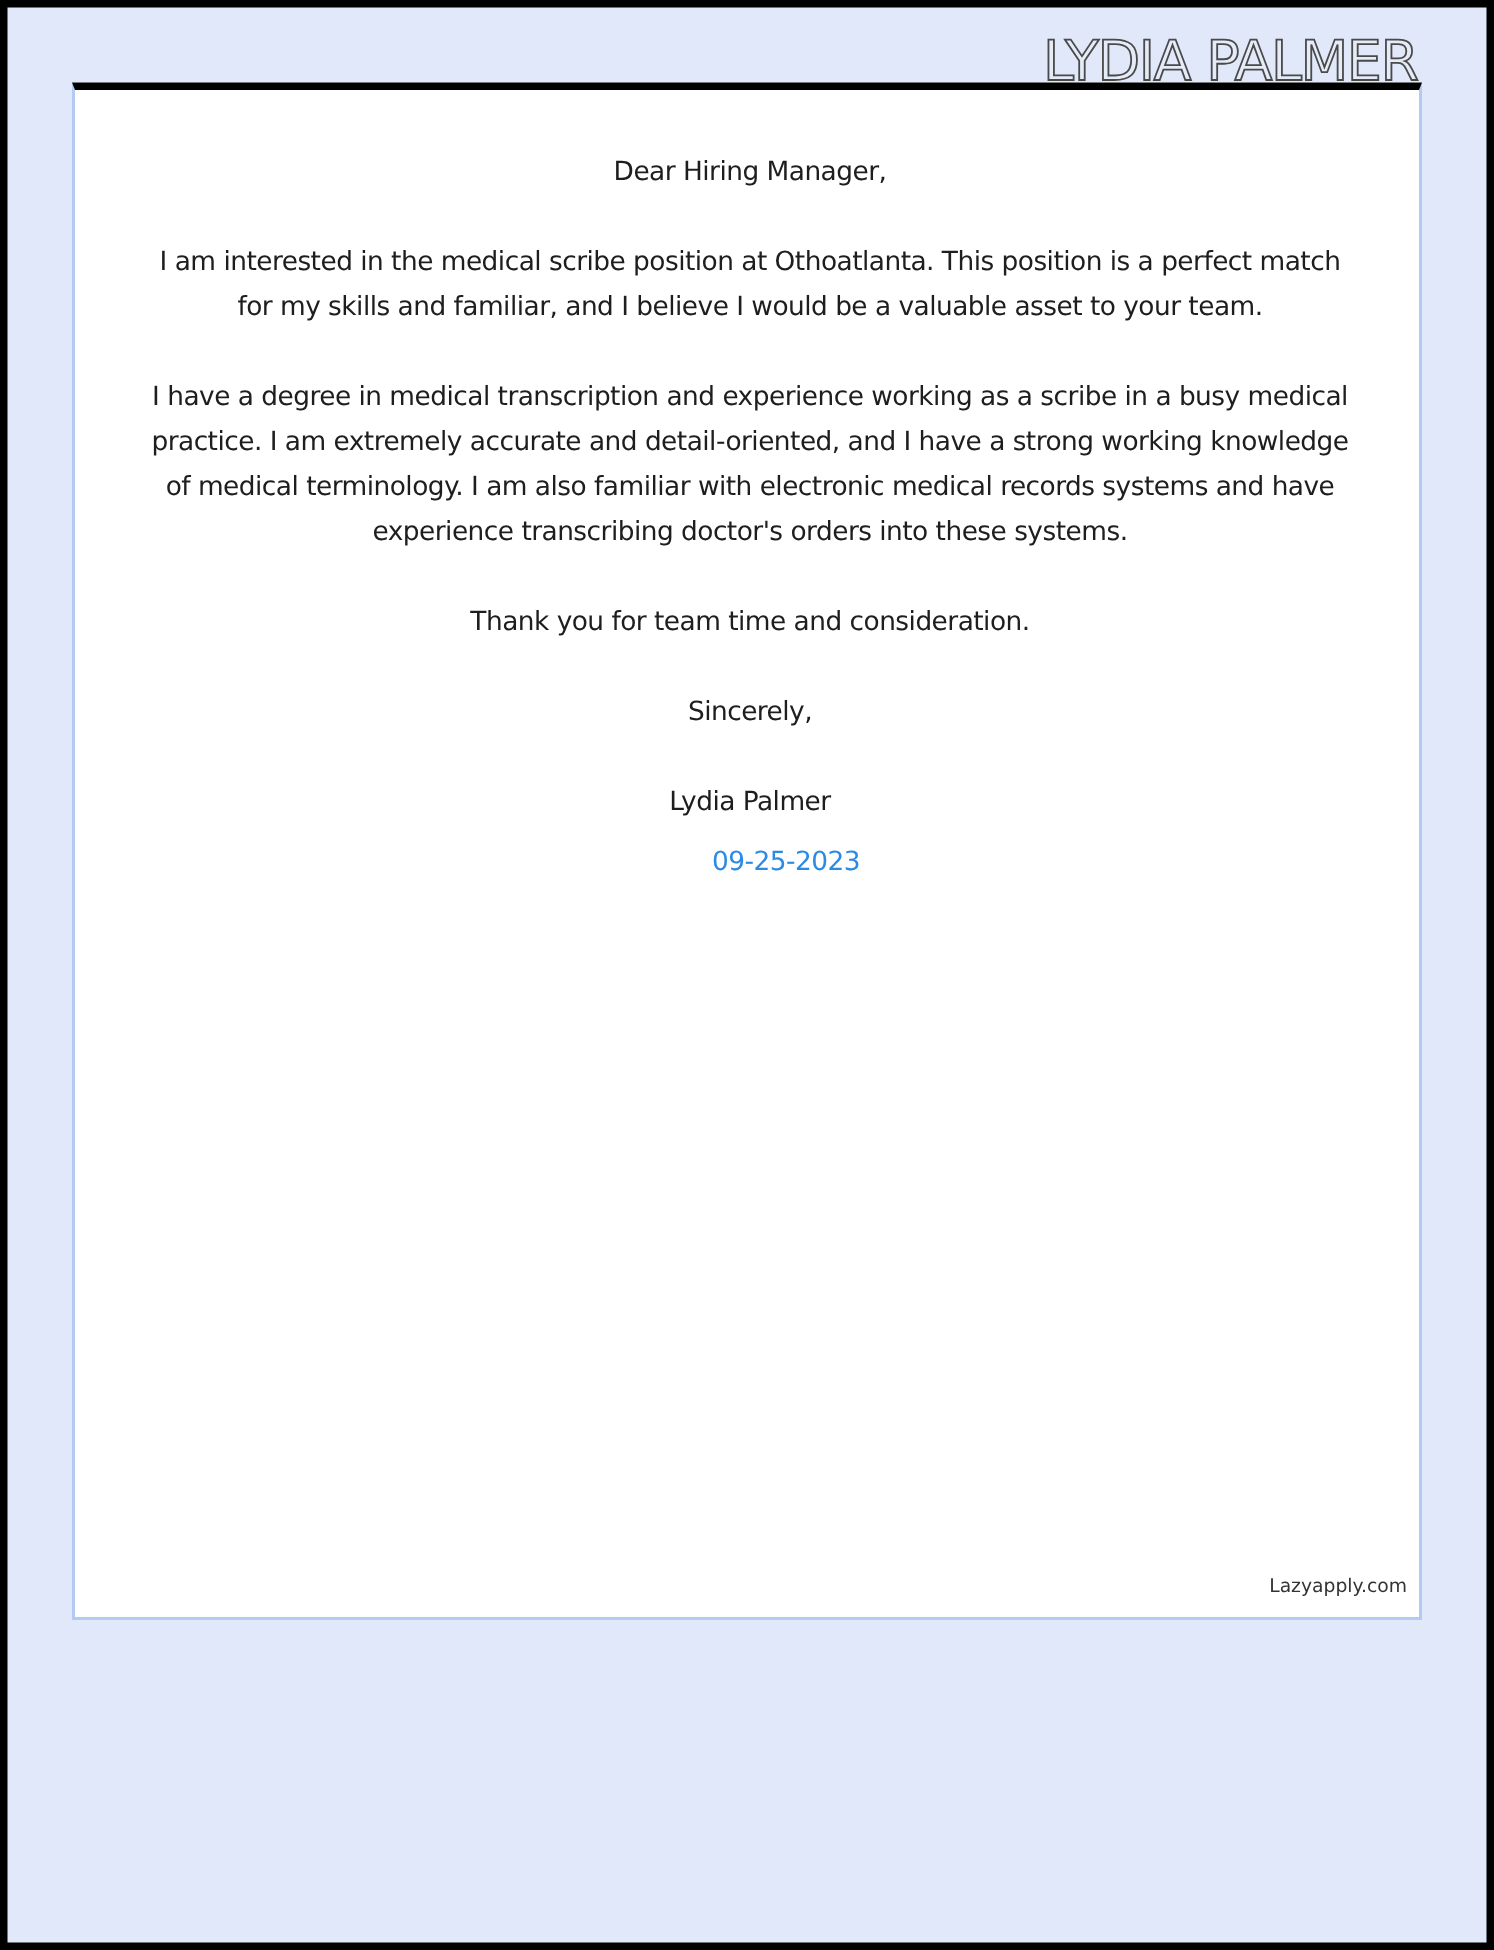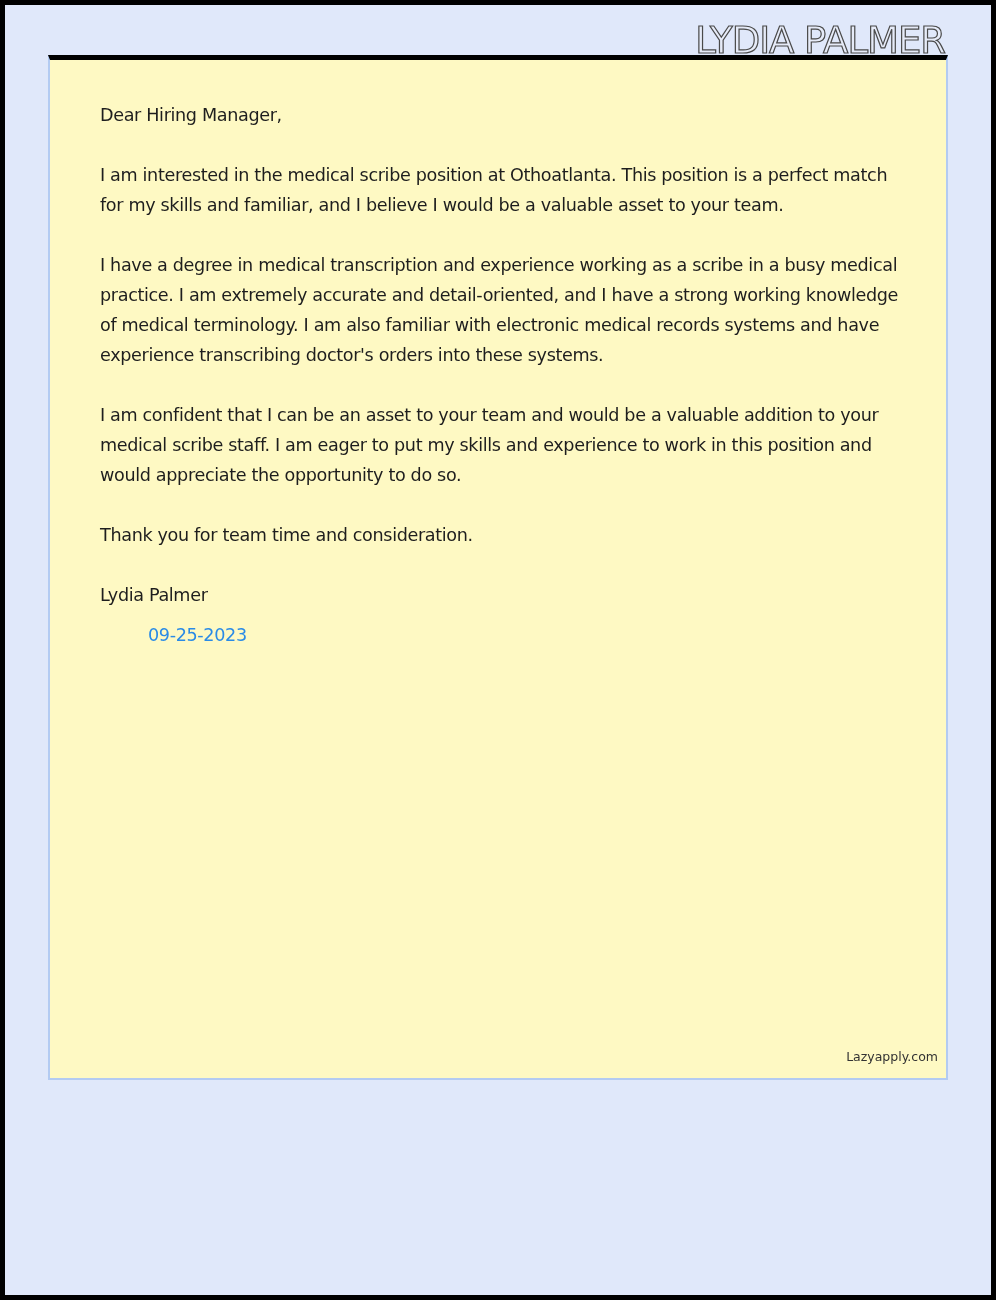--- a/index.html
+++ b/index.html
@@ -22,25 +22,26 @@
     color: #e6ebf8;
     -webkit-text-stroke: 1.2px #4a4a4a;
     line-height: 46px;
     white-space: nowrap;
   }
   .page {
     position: absolute;
     left: 43px; top: 50px;
     width: 900px; height: 1025px;
     box-sizing: border-box;
-    background: #fef9c3;
+    background: #ffffff;
     border-top: 5px solid #000;
     border-left: 2px solid #b3cbf2;
     border-right: 2px solid #b3cbf2;
     border-bottom: 2px solid #b3cbf2;
+    text-align: center;
   }
   .letter {
     position: absolute;
     left: 50px; top: 40px;
     width: 800px;
     font-size: 17.6px;
     line-height: 30px;
     color: #1e1e1e;
     letter-spacing: -0.35px;
   }
@@ -58,19 +59,19 @@
 </head>
 <body>
 
 <div class="header-name">LYDIA PALMER</div>
 
 <div class="page">
   <div class="letter">
     <p>Dear Hiring Manager,</p>
     <p>I am interested in the medical scribe position at Othoatlanta. This position is a perfect match for my skills and familiar, and I believe I would be a valuable asset to your team.</p>
     <p>I have a degree in medical transcription and experience working as a scribe in a busy medical practice. I am extremely accurate and detail-oriented, and I have a strong working knowledge of medical terminology. I am also familiar with electronic medical records systems and have experience transcribing doctor's orders into these systems.</p>
-    <p>I am confident that I can be an asset to your team and would be a valuable addition to your medical scribe staff. I am eager to put my skills and experience to work in this position and would appreciate the opportunity to do so.</p>
     <p>Thank you for team time and consideration.</p>
+    <p>Sincerely,</p>
     <p class="sig">Lydia Palmer</p>
     <div class="date">09-25-2023</div>
   </div>
   <div class="footer-credit">Lazyapply.com</div>
 </div>
 
 </body></html>

